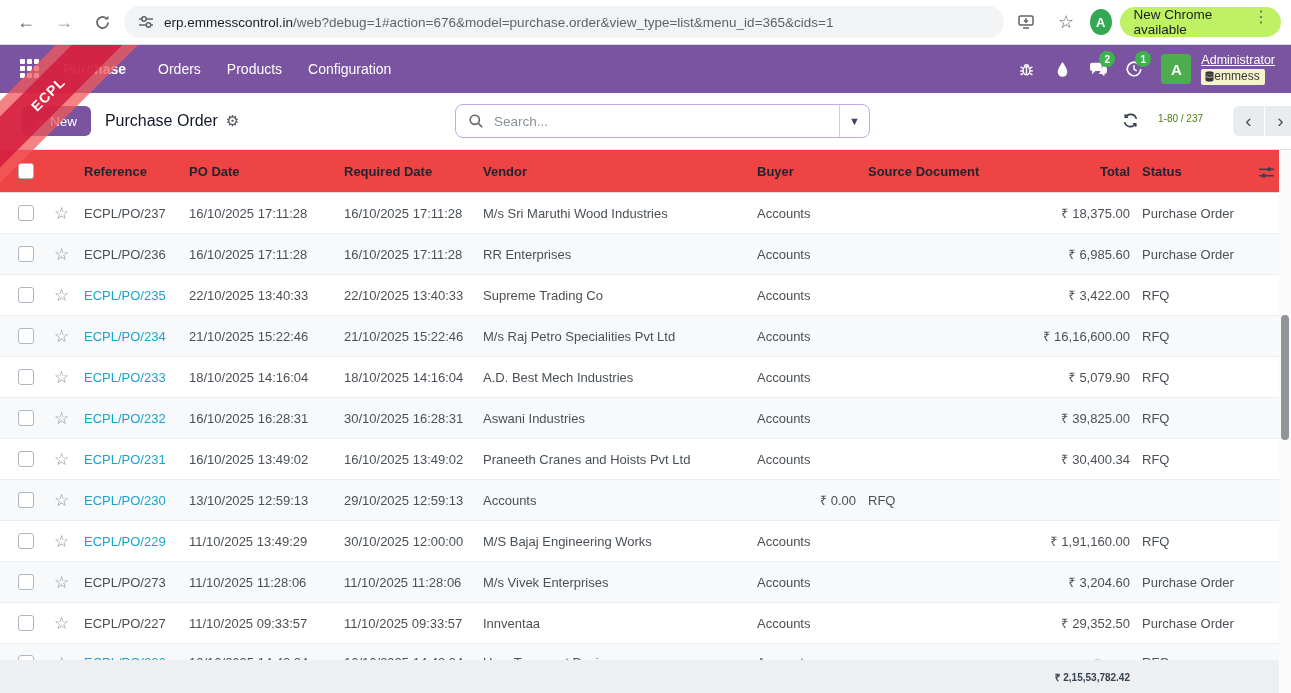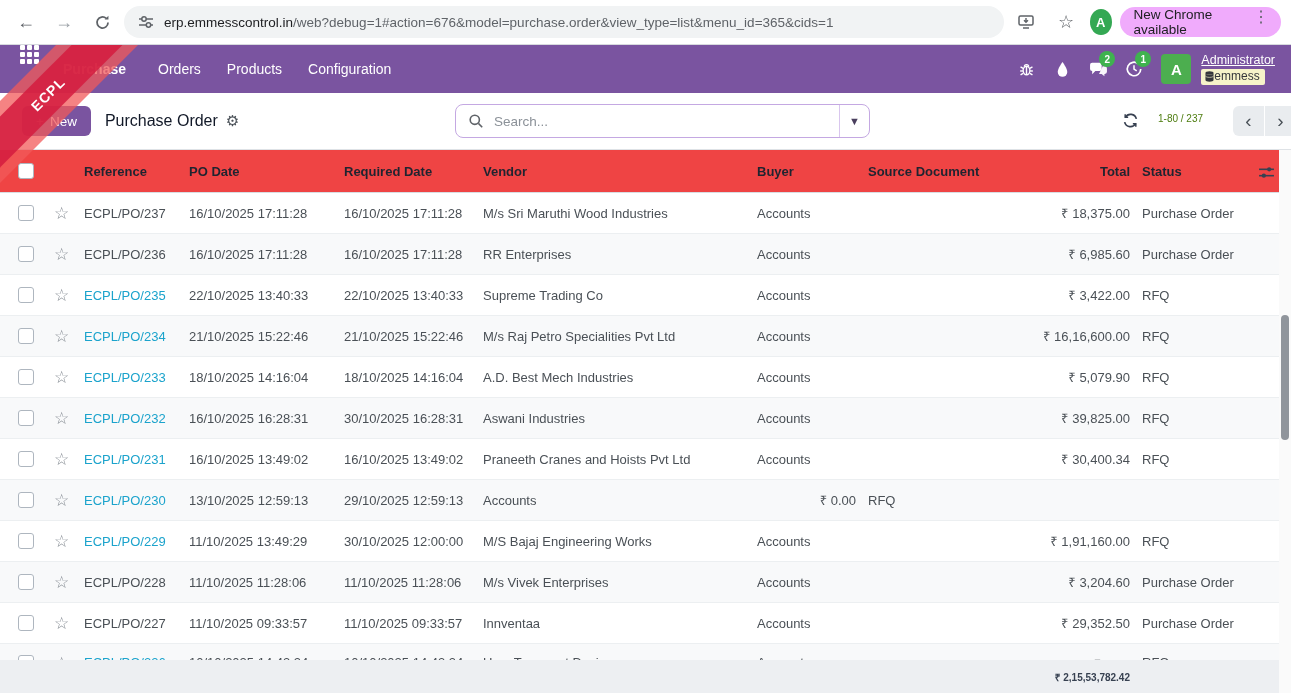--- a/index.html
+++ b/index.html
@@ -13,27 +13,27 @@
   .nav-ico { width:32px; height:32px; border-radius:50%; display:flex; align-items:center;
     justify-content:center; color:#5f6368; font-size:18px; flex:0 0 auto; }
   .nav-ico.disabled { color:#9aa0a6; }
   .url-pill { height:32px; flex:0 0 auto; width:880px; background:#f1f3f4; border-radius:16px;
     display:flex; align-items:center; padding:0 14px; gap:10px; }
   .url-text { font-size:13.5px; color:#5f6368; white-space:nowrap; overflow:hidden; }
   .url-text b { color:#202124; font-weight:normal; }
   .chrome-right { margin-left:auto; display:flex; align-items:center; gap:8px; }
   .avatar-chrome { width:26px; height:26px; border-radius:50%; background:#34a853; color:#fff;
     display:flex; align-items:center; justify-content:center; font-size:13px; font-weight:bold; }
-  .update-pill { height:30px; background:#f0abfc; border-radius:15px; display:flex; align-items:flex-start;
+  .update-pill { height:30px; background:#bef264; border-radius:15px; display:flex; align-items:flex-start;
     padding:0 8px 0 14px; gap:8px; color:#202124; font-size:13.5px; }
   .dots { color:#5f6368; font-size:16px; letter-spacing:0; padding:0 4px; }
 
   
   .navbar { position:absolute; top:45px; left:0; width:1291px; height:48px;
-    background:var(--accent,#7a54a0); display:flex; padding:0 10px; color:#fff; }
+    background:var(--accent,#7a54a0); display:flex; align-items:center; padding:0 10px; color:#fff; }
   .apps-grid { width:20px; height:20px; display:grid; grid-template-columns:repeat(3,5px);
     grid-template-rows:repeat(3,5px); gap:2px; margin:0 10px; }
   .apps-grid i { background:#fff; border-radius:1px; }
   .menu-item { padding:0 13px; line-height:48px; font-size:14px; color:#fff; cursor:pointer; white-space:nowrap; }
   .menu-item.app { font-weight:bold; margin-right:6px; }
   .nav-right { margin-left:auto; display:flex; align-items:center; gap:2px; }
   .nav-icn { position:relative; width:34px; height:48px; display:flex; align-items:center; justify-content:center; }
   .badge { position:absolute; top:6px; right:0px; min-width:16px; height:16px; border-radius:8px;
     background:var(--badge,#3fb24f); color:#fff; font-size:10px; display:flex; align-items:center;
     justify-content:center; padding:0 4px; font-weight:bold; }
@@ -402,21 +402,21 @@
     <span class="cell c-buyer">Accounts</span>
     <span class="cell c-source"></span>
     <span class="cell c-total">₹ 1,91,160.00</span>
     <span class="cell c-status">RFQ</span>
   </div>
     <div class="trow">
     <span class="cell c-check">
         <span class="checkbox"></span>
       </span>
     <span class="cell c-star">☆</span>
-    <span class="cell c-ref">ECPL/PO/228</span>
+    <span class="cell c-ref">ECPL/PO/273</span>
     <span class="cell c-podate">11/10/2025 11:28:06</span>
     <span class="cell c-reqdate">11/10/2025 11:28:06</span>
     <span class="cell c-vendor">M/s Vivek Enterprises</span>
     <span class="cell c-buyer">Accounts</span>
     <span class="cell c-source"></span>
     <span class="cell c-total">₹ 3,204.60</span>
     <span class="cell c-status">Purchase Order</span>
   </div>
     <div class="trow">
     <span class="cell c-check">

